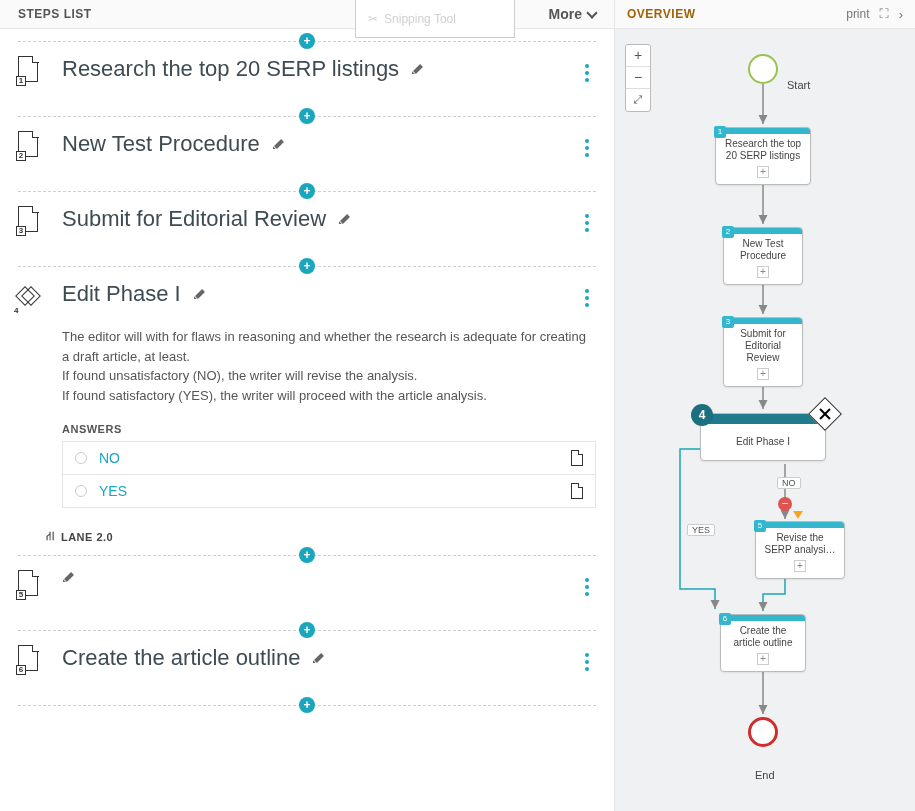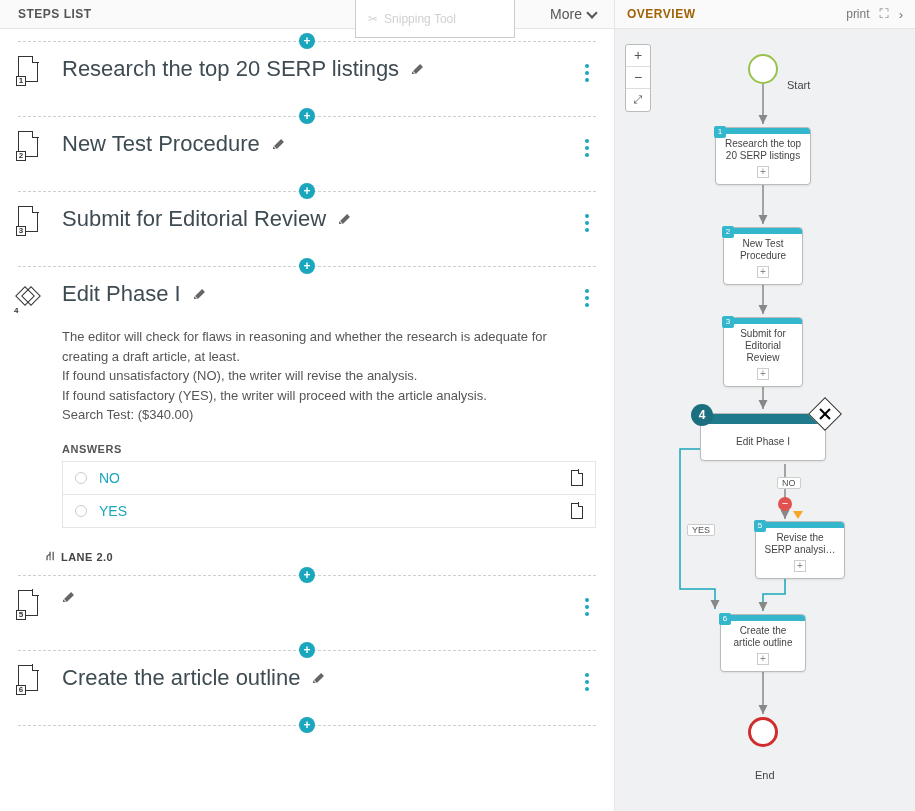--- a/index.html
+++ b/index.html
@@ -38,20 +38,21 @@
     font-weight: 700;
     letter-spacing: 0.5px;
     color: #555;
   }
   .left-header-right {
     display: flex;
     align-items: center;
     gap: 6px;
     color: #555;
     font-size: 14px;
+    font-weight: bold;
   }
   .snipping-box {
     position: absolute;
     top: 0;
     left: 355px;
     height: 38px;
     width: 160px;
     border: 1px solid #ccc;
     border-top: none;
     background: #fff;
@@ -502,24 +503,23 @@
         <span>Edit Phase I</span>
         <span class="pencil"></span>
       </div>
       <div class="more-dots">
           <span></span>
           <span></span>
           <span></span>
         </div>
     </div>
     <div class="step-desc">
-      <div>The editor will check for flaws in reasoning and whether the research is adequate for creating a draft article, at least.</div>
+      <div>The editor will with for flaws in reasoning and whether the research is adequate for creating a draft article, at least.</div>
       <div>If found unsatisfactory (NO), the writer will revise the analysis.</div>
       <div>If found satisfactory (YES), the writer will proceed with the article analysis.</div>
-      <div>Search Test: ($340.00)</div>
     </div>
     <div class="answers-label">ANSWERS</div>
     <div class="answer-row">
       <div class="answer-radio"></div>
       <div class="answer-text">NO</div>
       <div class="answer-end-icon"></div>
     </div>
     <div class="answer-row">
       <div class="answer-radio"></div>
       <div class="answer-text">YES</div>

